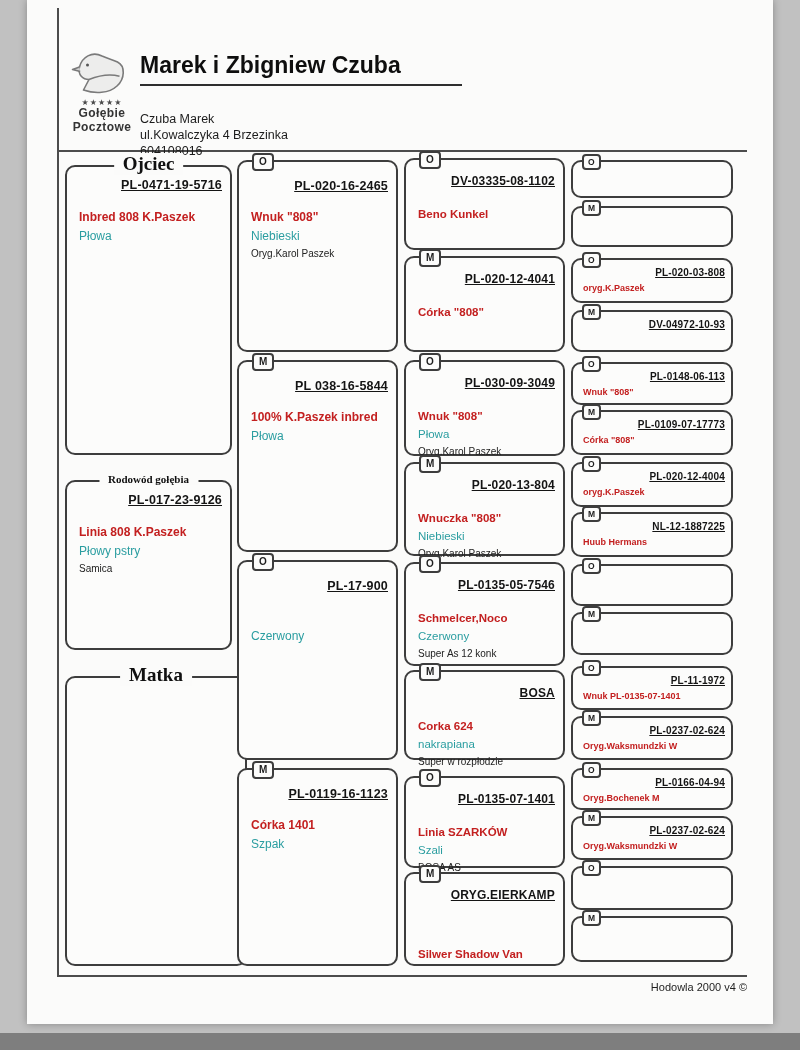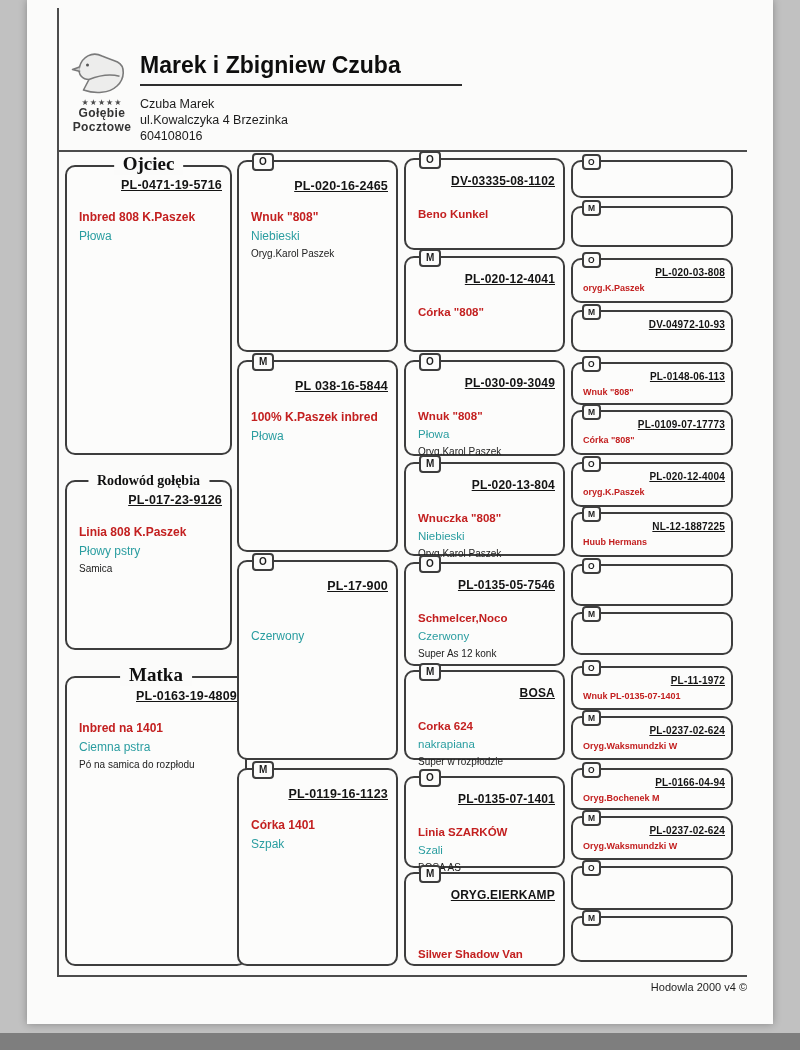--- a/index.html
+++ b/index.html
@@ -29,21 +29,21 @@
 
   
   .logo { position:absolute; left:36px; top:50px; width:78px; text-align:center; }
   .logo .stars { font-size:8px; letter-spacing:1px; color:#4a4a4a; margin-top:-2px; }
   .logo .logo-name { font-weight:bold; font-size:12px; color:#343434; letter-spacing:.4px; line-height:1.15; }
   .head-text { position:absolute; left:113px; top:52px; }
   .title {
     font-size:23px; font-weight:bold; color:#0e0e0e;
     width:322px; padding-bottom:5px; border-bottom:2px solid #2e2e2e;
   }
-  .owner { margin-top:11px; font-size:12.5px; color:#1c1c1c; }
+  .owner { margin-top:26px; font-size:12.5px; color:#1c1c1c; }
   .addr  { margin-top:2px; font-size:12.5px; color:#1c1c1c; }
   .phone { margin-top:2px; font-size:12.5px; color:#1c1c1c; }
 
   
   #chart { position:absolute; left:0; top:0; width:746px; height:1024px; }
   .box {
     position:absolute;
     border:2px solid #3d3d3d;
     border-radius:10px;
     background:#fcfcfb;
@@ -60,21 +60,21 @@
     font-weight:bold; font-size:10px; line-height:1; padding:2px 5px; color:#1d1d1d;
   }
   .box.g4 .tab { top:-8px; left:9px; font-size:8.5px; padding:1.5px 4px; }
 
   .main-label {
     position:absolute; top:-14px; left:50%; transform:translateX(-50%);
     background:#fbfbfa; padding:0 9px; white-space:nowrap;
     font-family:"Liberation Serif", serif; font-weight:bold;
     font-size:19px; color:#101010;
   }
-  .main-label.small-label { font-size:14px; top:-9px; }
+  .main-label.small-label { font-size:11px; top:-9px; }
 
   .ring {
     font-weight:bold; text-decoration:underline; color:#141414;
     font-size:12.5px; letter-spacing:.2px; white-space:nowrap;text-align:right;
   }
   .box.g3 .ring { font-size:12px; }
   .box.g4 .ring { font-size:10px; }
 
   .line { font-size:12px; line-height:1.25; margin-top:4px; white-space:nowrap; }
   .line.red   { color:var(--red);  font-weight:bold;margin-top:12px; }
@@ -138,26 +138,20 @@
         <span class="main-label small-label">Rodowód gołębia</span>
         <div class="inner">
           <div class="ring">PL-017-23-9126</div>
           <div class="line red">Linia 808 K.Paszek</div>
           <div class="line teal">Płowy pstry</div>
           <div class="line black">Samica</div>
         </div>
       </div>
       <div class="box main" style="left: 38px; top: 676px; width: 182px; height: 290px;">
         <span class="main-label ">Matka</span>
-        <div class="inner">
-          <div class="ring">PL-0163-19-4809</div>
-          <div class="line red">Inbred na 1401</div>
-          <div class="line teal">Ciemna pstra</div>
-          <div class="line black">Pó  na samica do rozpłodu</div>
-        </div>
       </div>
       <div class="box g2" style="left: 210px; top: 160px; width: 161px; height: 192px;">
         <span class="tab">O</span>
         <div class="inner">
           <div class="ring">PL-020-16-2465</div>
           <div class="line red">Wnuk "808"</div>
           <div class="line teal">Niebieski</div>
           <div class="line black">Oryg.Karol Paszek</div>
         </div>
       </div>

